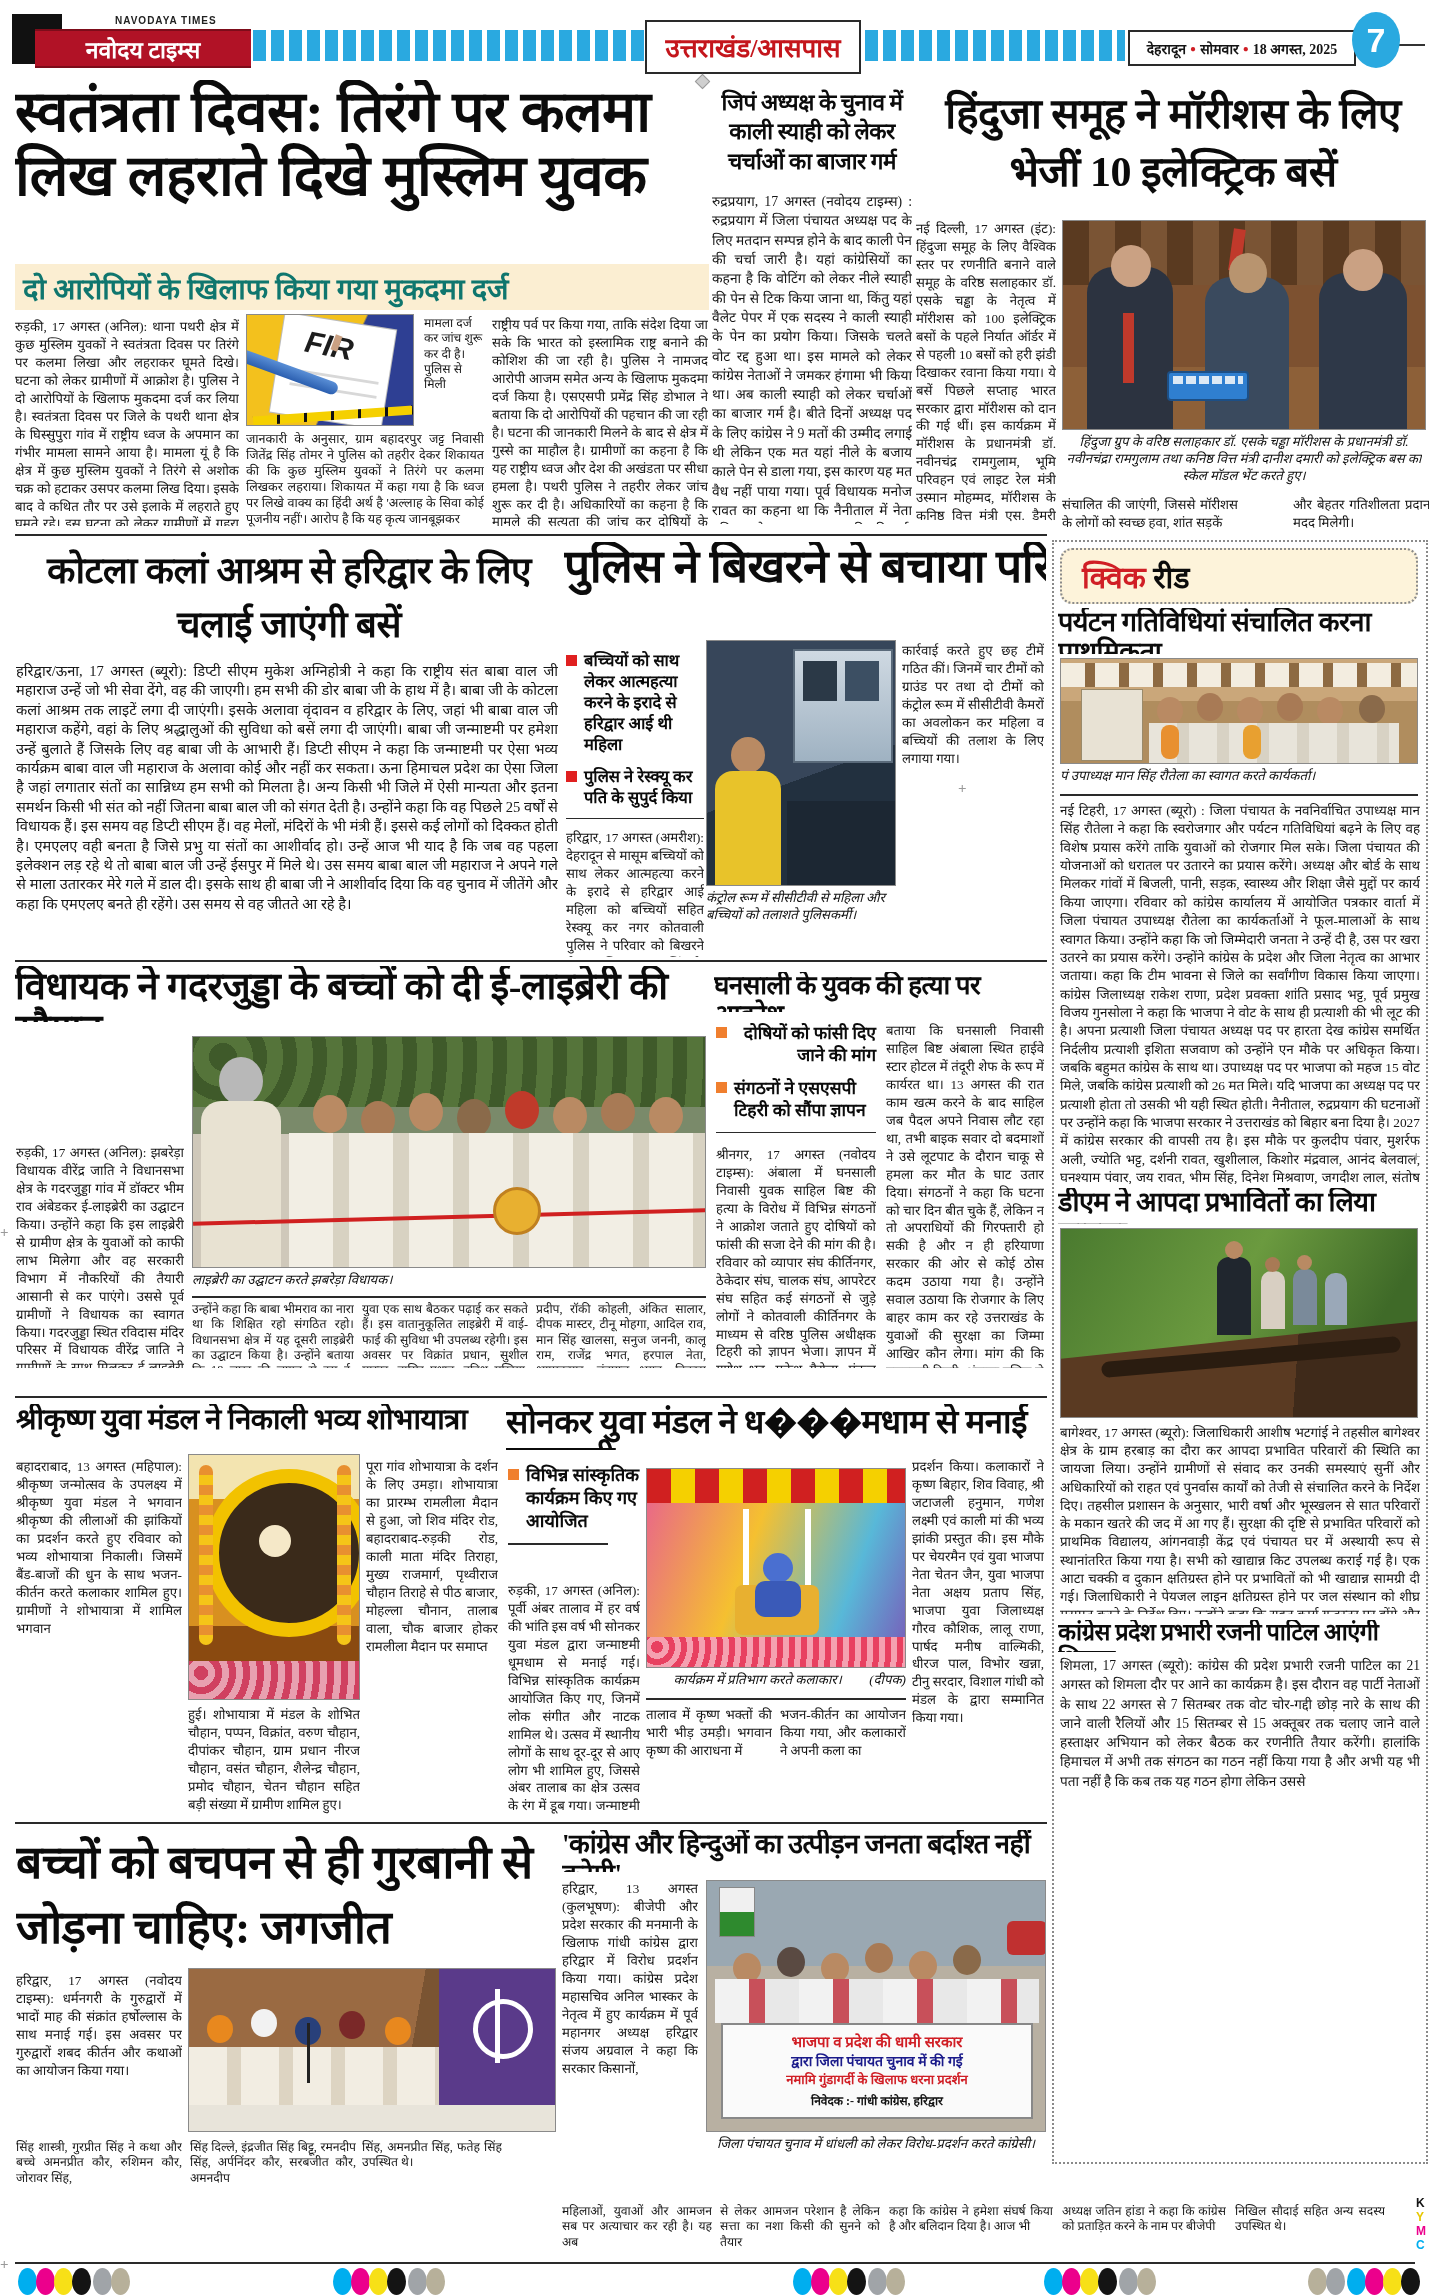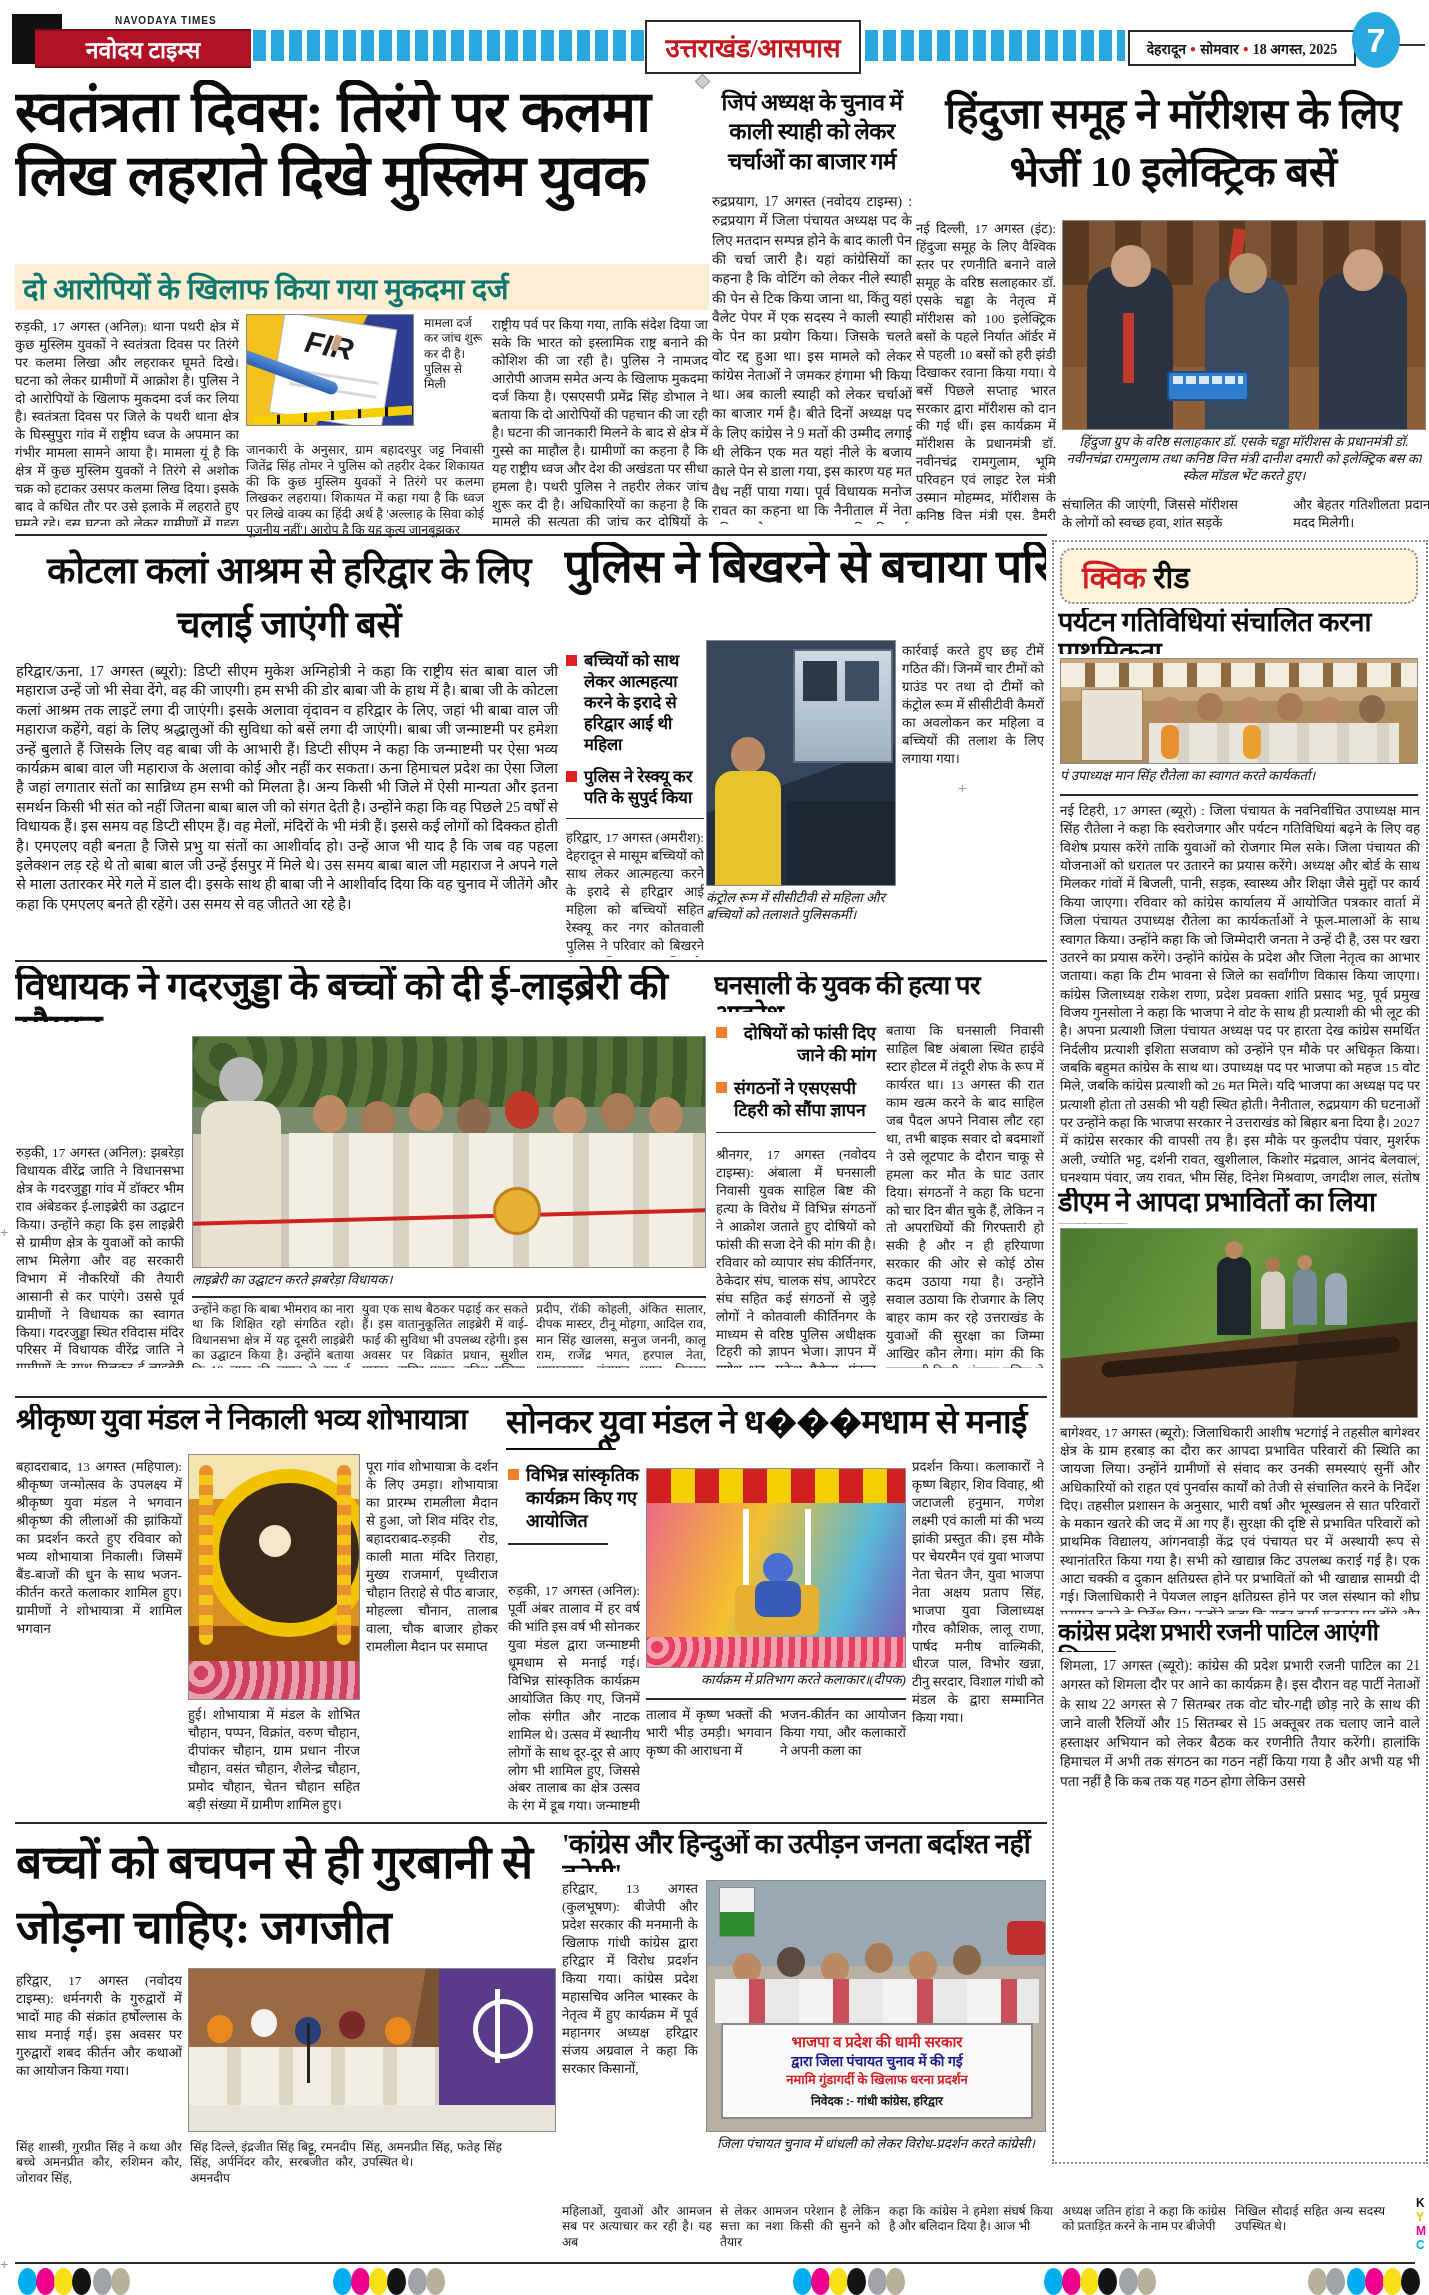--- a/index.html
+++ b/index.html
@@ -60,21 +60,21 @@
     <div class="shape" style="left:30px;top:6px;width:112px;height:100px;background:#fff;transform:rotate(9deg);box-shadow:0 0 0 1px #bbb;"></div>
     <div class="shape" style="left:44px;top:60px;width:88px;height:3px;background:#d8d8d8;transform:rotate(9deg);"></div>
     <div class="shape" style="left:42px;top:74px;width:88px;height:3px;background:#d8d8d8;transform:rotate(9deg);"></div>
     <div class="shape" style="left:58px;top:14px;font:italic 800 30px 'Liberation Sans',sans-serif;color:#1d1d1d;transform:rotate(11deg);">FIR</div>
     <div class="shape" style="left:-26px;top:48px;width:120px;height:13px;background:linear-gradient(#5a8fd6,#2b5fb0);border-radius:7px;transform:rotate(20deg);"></div>
     <div class="shape" style="left:86px;top:20px;width:7px;height:16px;background:#caa183;transform:rotate(20deg);"></div>
     <div class="shape" style="left:6px;top:96px;width:160px;height:9px;background:repeating-linear-gradient(90deg,#f5d000 0 24px,#111 24px 27px);transform:rotate(-4deg);"></div>
   </div>
 
   <div class="abs body-sm" style="left:424px;top:316px;width:62px;height:114px;text-align:left;">मामला दर्ज कर जांच शुरू कर दी है। पुलिस से मिली</div>
-  <div class="abs body" style="left:246px;top:432px;width:238px;height:96px;font-size:12.6px;line-height:1.27;margin-top:11px;">जानकारी के अनुसार, ग्राम बहादरपुर जट्ट निवासी जितेंद्र सिंह तोमर ने पुलिस को तहरीर देकर शिकायत की कि कुछ मुस्लिम युवकों ने तिरंगे पर कलमा लिखकर लहराया। शिकायत में कहा गया है कि ध्वज पर लिखे वाक्य का हिंदी अर्थ है 'अल्लाह के सिवा कोई पूजनीय नहीं'। आरोप है कि यह कृत्य जानबूझकर</div>
+  <div class="abs body" style="left:246px;top:432px;width:238px;height:96px;font-size:12.6px;line-height:1.27;">जानकारी के अनुसार, ग्राम बहादरपुर जट्ट निवासी जितेंद्र सिंह तोमर ने पुलिस को तहरीर देकर शिकायत की कि कुछ मुस्लिम युवकों ने तिरंगे पर कलमा लिखकर लहराया। शिकायत में कहा गया है कि ध्वज पर लिखे वाक्य का हिंदी अर्थ है 'अल्लाह के सिवा कोई पूजनीय नहीं'। आरोप है कि यह कृत्य जानबूझकर</div>
   <div class="abs body" style="left:492px;top:316px;width:216px;height:212px;">राष्ट्रीय पर्व पर किया गया, ताकि संदेश दिया जा सके कि भारत को इस्लामिक राष्ट्र बनाने की कोशिश की जा रही है। पुलिस ने नामजद आरोपी आजम समेत अन्य के खिलाफ मुकदमा दर्ज किया है। एसएसपी प्रमेंद्र सिंह डोभाल ने बताया कि दो आरोपियों की पहचान की जा रही है। घटना की जानकारी मिलने के बाद से क्षेत्र में गुस्से का माहौल है। ग्रामीणों का कहना है कि यह राष्ट्रीय ध्वज और देश की अखंडता पर सीधा हमला है। पथरी पुलिस ने तहरीर लेकर जांच शुरू कर दी है। अधिकारियों का कहना है कि मामले की सत्यता की जांच कर दोषियों के खिलाफ कानूनी कार्रवाई की जाएगी।</div>
 
   <div class="abs hl ctr" style="left:712px;top:88px;width:200px;height:100px;font-size:22.5px;line-height:1.3;">जिपं अध्यक्ष के चुनाव में काली स्याही को लेकर चर्चाओं का बाजार गर्म</div>
   <div class="abs body" style="left:712px;top:192px;width:200px;height:332px;font-size:13.8px;line-height:1.4;">रुद्रप्रयाग, 17 अगस्त (नवोदय टाइम्स) : रुद्रप्रयाग में जिला पंचायत अध्यक्ष पद के लिए मतदान सम्पन्न होने के बाद काली पेन की चर्चा जारी है। यहां कांग्रेसियों का कहना है कि वोटिंग को लेकर नीले स्याही की पेन से टिक किया जाना था, किंतु यहां वैलेट पेपर में एक सदस्य ने काली स्याही के पेन का प्रयोग किया। जिसके चलते वोट रद्द हुआ था। इस मामले को लेकर कांग्रेस नेताओं ने जमकर हंगामा भी किया था। अब काली स्याही को लेकर चर्चाओं का बाजार गर्म है। बीते दिनों अध्यक्ष पद के लिए कांग्रेस ने 9 मतों की उम्मीद लगाई थी लेकिन एक मत यहां नीले के बजाय काले पेन से डाला गया, इस कारण यह मत वैध नहीं पाया गया। पूर्व विधायक मनोज रावत का कहना था कि नैनीताल में नेता प्रतिपक्ष के साथ धक्कामुक्की की गई, साथ ही गोलियां भी चलाई गईं।</div>
 
   <div class="abs hl ctr" style="left:920px;top:86px;width:506px;height:126px;font-size:42px;line-height:1.38;">हिंदुजा समूह ने मॉरीशस के लिए भेजीं 10 इलेक्ट्रिक बसें</div>
   <div class="abs body" style="left:916px;top:220px;width:140px;height:306px;">नई दिल्ली, 17 अगस्त (इंट): हिंदुजा समूह के लिए वैश्विक स्तर पर रणनीति बनाने वाले समूह के वरिष्ठ सलाहकार डॉ. एसके चड्ढा के नेतृत्व में मॉरीशस को 100 इलेक्ट्रिक बसों के पहले निर्यात ऑर्डर में से पहली 10 बसों को हरी झंडी दिखाकर रवाना किया गया। ये बसें पिछले सप्ताह भारत सरकार द्वारा मॉरीशस को दान की गई थीं। इस कार्यक्रम में मॉरीशस के प्रधानमंत्री डॉ. नवीनचंद्र रामगुलाम, भूमि परिवहन एवं लाइट रेल मंत्री उस्मान मोहम्मद, मॉरीशस के कनिष्ठ वित्त मंत्री एस. डैमरी और मॉरीशस में भारत के उच्चायुक्त अनुराग श्रीवास्तव मौजूद थे। ये उन्नत, शून्य-उत्सर्जन बसें जल्द ही राष्ट्रीय परिवहन निगम द्वारा</div>
 
   <div class="photo" style="left:1062px;top:220px;width:364px;height:210px;background:linear-gradient(#6b4326 0 30%,#7d5130 30% 70%,#8d6038 70%);">
     <div class="shape" style="left:0;top:0;width:100%;height:64px;background:repeating-linear-gradient(90deg,#5a3a20 0 26px,#7a5434 26px 52px);"></div>
@@ -232,21 +232,21 @@
   <div class="abs body" style="left:508px;top:1582px;width:132px;height:232px;">रुड़की, 17 अगस्त (अनिल): पूर्वी अंबर तालाव में हर वर्ष की भांति इस वर्ष भी सोनकर युवा मंडल द्वारा जन्माष्टमी धूमधाम से मनाई गई। विभिन्न सांस्कृतिक कार्यक्रम आयोजित किए गए, जिनमें लोक संगीत और नाटक शामिल थे। उत्सव में स्थानीय लोगों के साथ दूर-दूर से आए लोग भी शामिल हुए, जिससे अंबर तालाब का क्षेत्र उत्सव के रंग में डूब गया। जन्माष्टमी के पावन अवसर पर दुर्गा चौक वीके नजदीक पूर्वी अंबर</div>
   <div class="photo" style="left:646px;top:1468px;width:260px;height:200px;background:linear-gradient(110deg,#e86090,#f5c030 40%,#58b8d8 75%,#7a58b8);">
     <div class="shape" style="left:0;top:0;width:100%;height:34px;background:repeating-linear-gradient(90deg,#d02020 0 24px,#f5d000 24px 48px);"></div>
     <div class="shape" style="left:96px;top:40px;width:6px;height:80px;background:#fff;"></div>
     <div class="shape" style="left:158px;top:40px;width:6px;height:80px;background:#fff;"></div>
     <div class="shape" style="left:88px;top:116px;width:84px;height:50px;background:#e8b030;border-radius:8px;"></div>
     <div class="head-c" style="left:116px;top:84px;width:30px;height:30px;background:#4a6fd0;"></div>
     <div class="shape" style="left:108px;top:112px;width:46px;height:36px;background:#3a5ab8;border-radius:10px;"></div>
     <div class="shape" style="left:0;top:168px;width:260px;height:32px;background:repeating-radial-gradient(circle at 10px 10px,#e84060 0 6px,#f5a0b0 6px 12px);"></div>
   </div>
-  <div class="abs cap" style="left:646px;top:1672px;width:260px;height:22px;text-align:right;">
+  <div class="abs cap" style="left:646px;top:1672px;width:260px;height:22px;text-align:center;">
     <span>कार्यक्रम में प्रतिभाग करते कलाकार।</span>
     <span style="float:right;">(दीपक)</span>
   </div>
   <div class="abs rule" style="left:646px;top:1698px;width:260px;"></div>
   <div class="abs body" style="left:646px;top:1706px;width:126px;height:110px;">तालाव में कृष्ण भक्तों की भारी भीड़ उमड़ी। भगवान कृष्ण की आराधना में</div>
   <div class="abs body" style="left:780px;top:1706px;width:126px;height:110px;">भजन-कीर्तन का आयोजन किया गया, और कलाकारों ने अपनी कला का</div>
   <div class="abs body" style="left:912px;top:1458px;width:132px;height:358px;">प्रदर्शन किया। कलाकारों ने कृष्ण बिहार, शिव विवाह, श्री जटाजली हनुमान, गणेश लक्ष्मी एवं काली मां की भव्य झांकी प्रस्तुत की। इस मौके पर चेयरमैन एवं युवा भाजपा नेता चेतन जैन, युवा भाजपा नेता अक्षय प्रताप सिंह, भाजपा युवा जिलाध्यक्ष गौरव कौशिक, लालू राणा, पार्षद मनीष वाल्मिकी, धीरज पाल, विभोर खन्ना, टीनु सरदार, विशाल गांधी को मंडल के द्वारा सम्मानित किया गया।</div>
 
   <div class="abs rule" style="left:15px;top:1822px;width:1032px;"></div>
 

